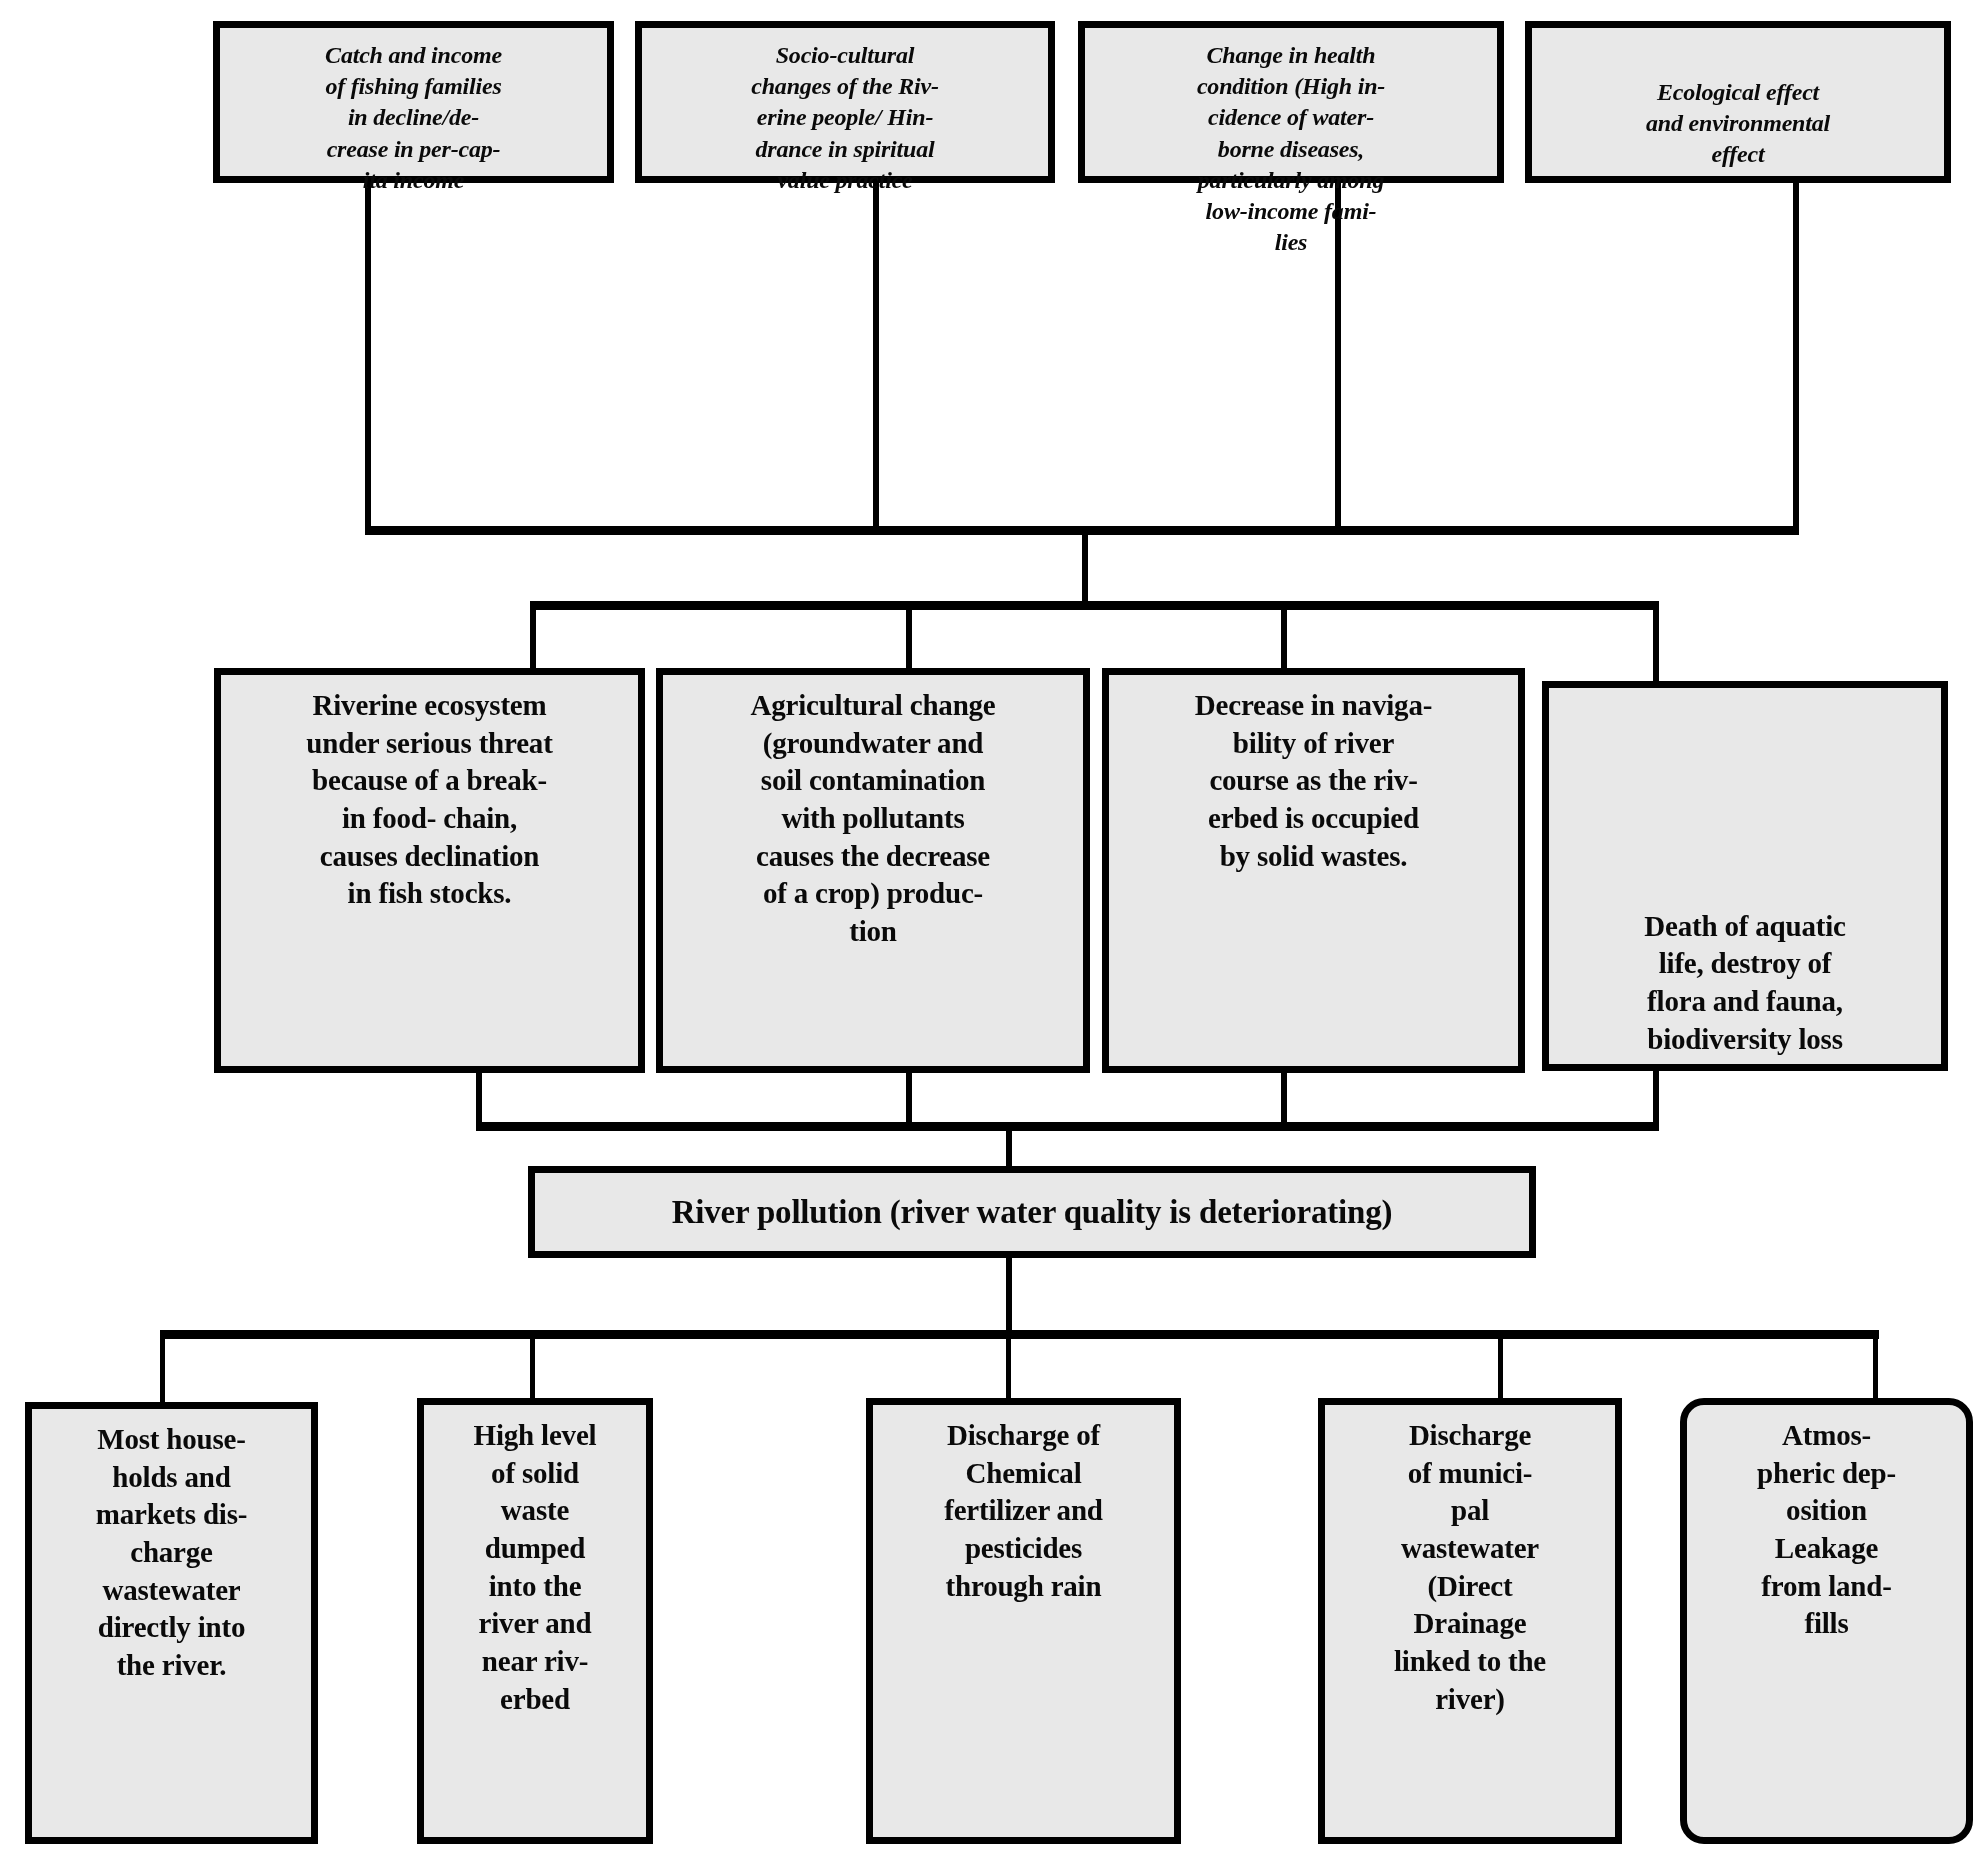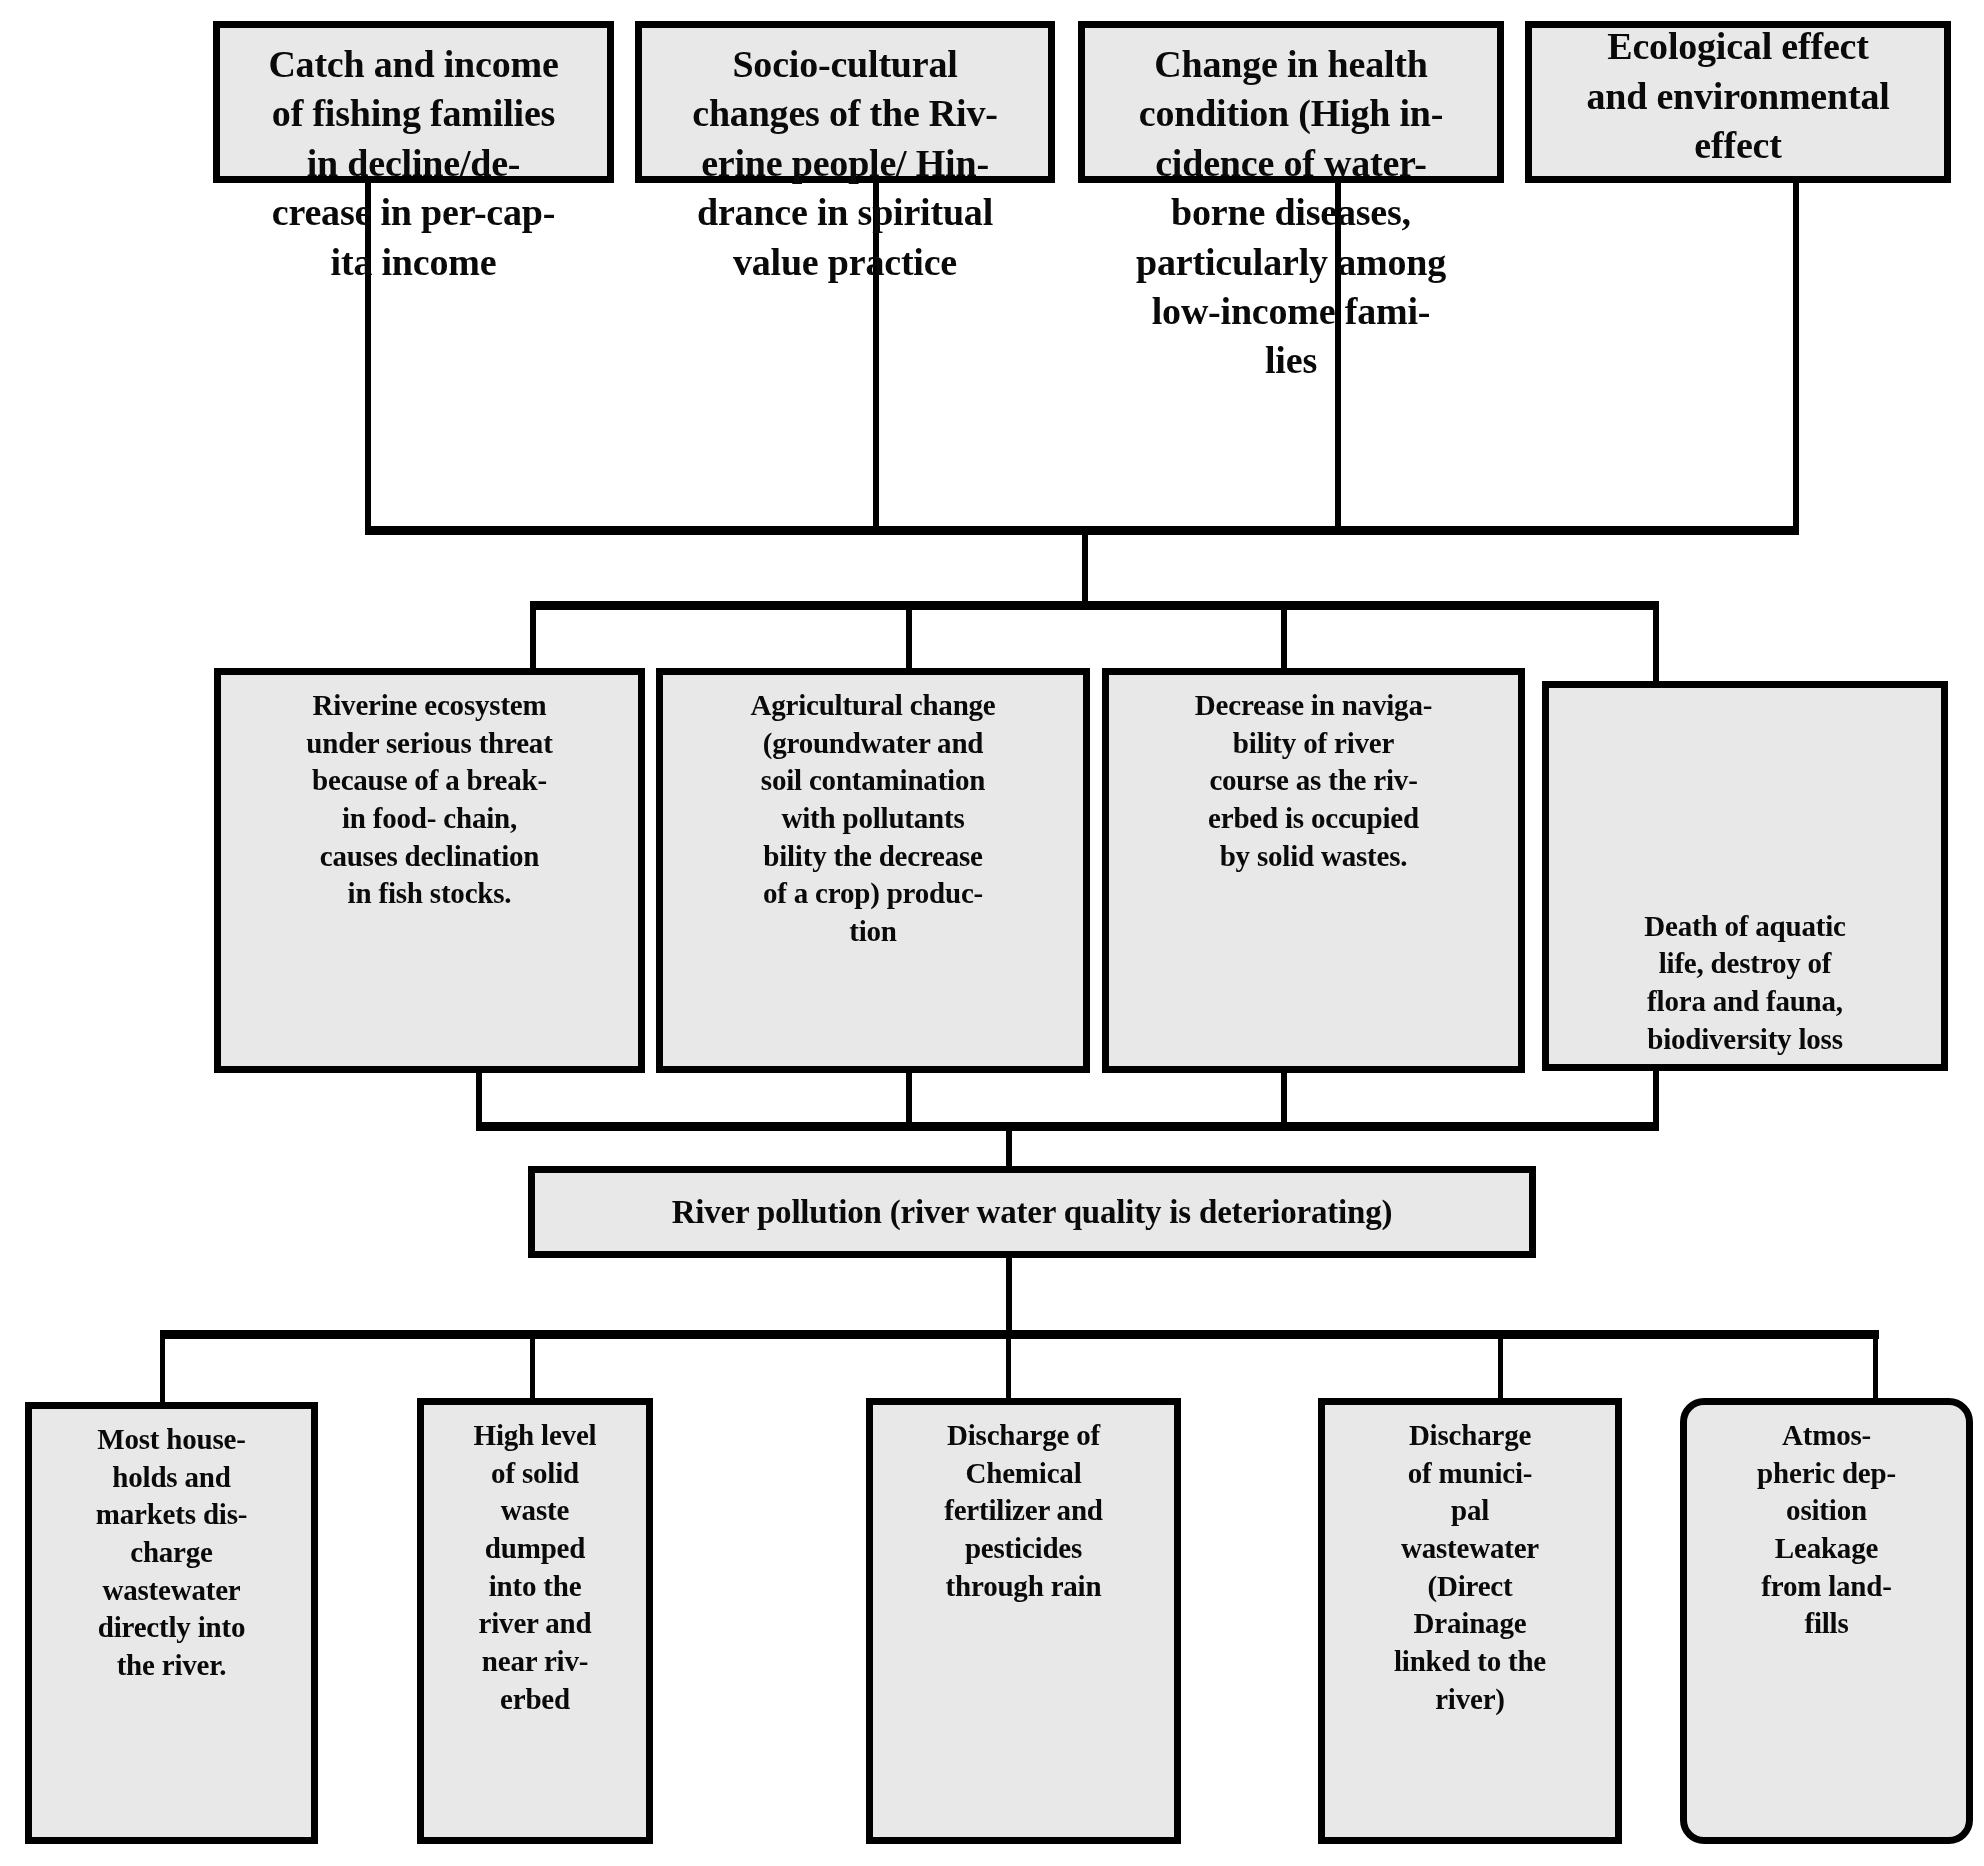--- a/index.html
+++ b/index.html
@@ -40,21 +40,21 @@
     align-items:center;
     padding:4.4px 10px;
   }
   .node.center .label{
     white-space:nowrap;
     line-height:1.1;
   }
   .node.mid-vcenter{ align-items:flex-end; padding-top:3.3px; }
 
   
-  .row-top   .label{ font-size:38px; }
+  .row-top   .label{ font-size:24px;font-style:italic; }
   .row-mid   .label{ font-size:29px; }
   .row-center .label{ font-size:33px; }
   .row-bot   .label{ font-size:29px; }
 
   
   .conn{
     position:absolute;
     background:#000000;
     z-index:1;
   }
@@ -122,21 +122,21 @@
 in food- chain,
 causes declination
 in fish stocks.</span>
   </div>
 
   <div class="node row-mid" style="left:656px; top:668px; width:434px; height:405px;">
     <span class="label">Agricultural change
 (groundwater and
 soil contamination
 with pollutants
-bility the decrease
+causes the decrease
 of a crop) produc-
 tion</span>
   </div>
 
   <div class="node row-mid" style="left:1102px; top:668px; width:423px; height:405px;">
     <span class="label">Decrease in naviga-
 bility of river
 course as the riv-
 erbed is occupied
 by solid wastes.</span>

